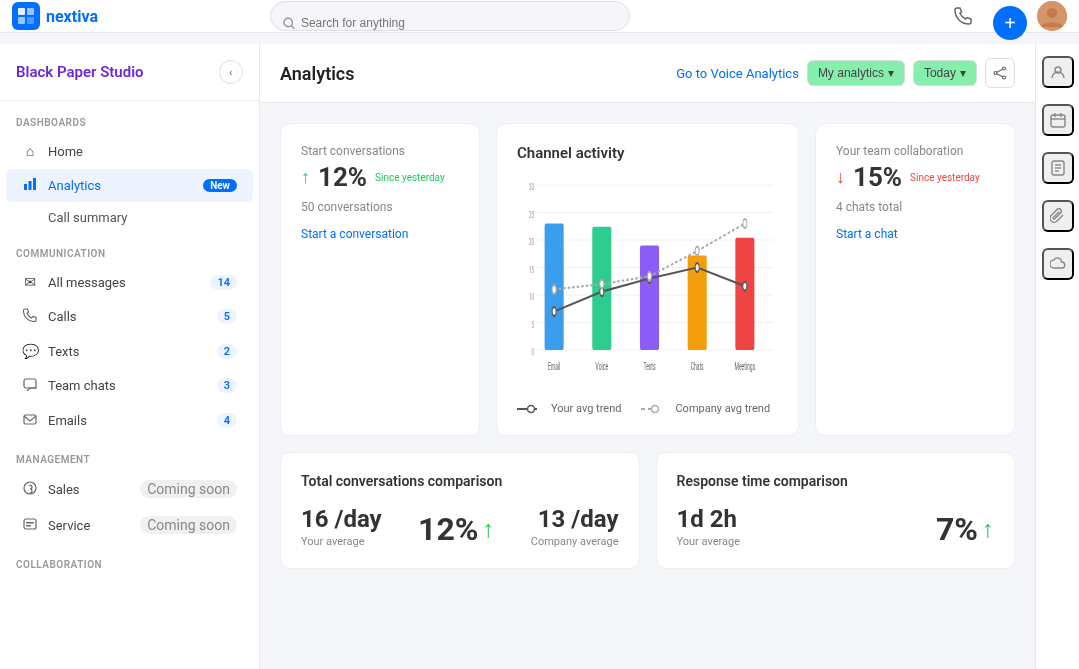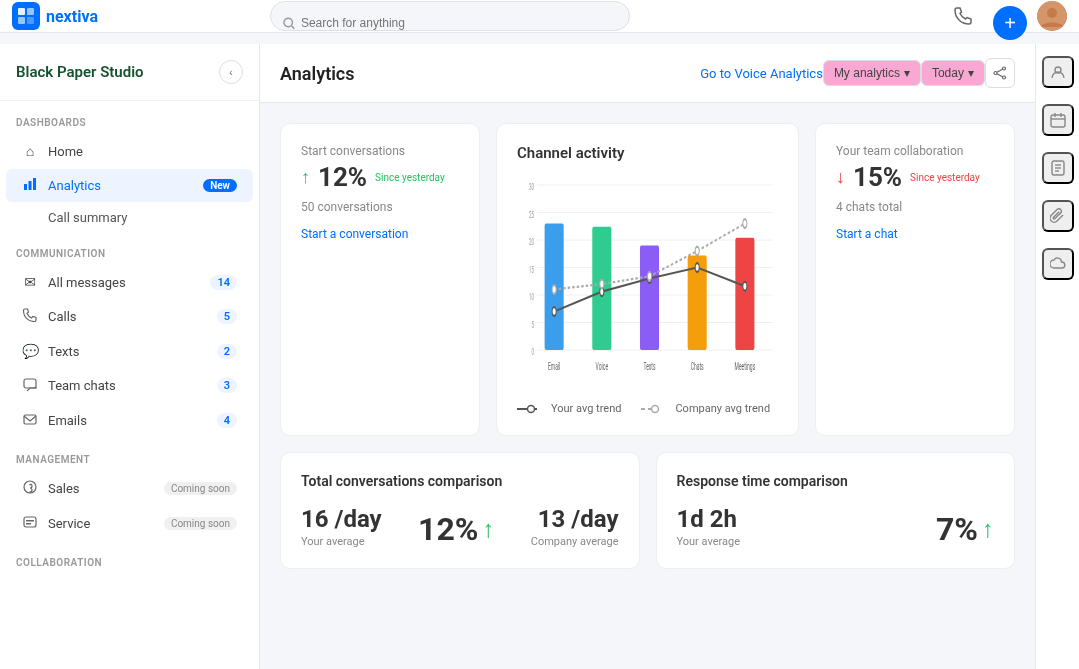--- a/index.html
+++ b/index.html
@@ -89,21 +89,21 @@
     .sidebar-header {
       padding: 16px;
       display: flex;
       align-items: center;
       justify-content: space-between;
       border-bottom: 1px solid #f0f0f0;
     }
     .sidebar-title {
       font-size: 15px;
       font-weight: 600;
-      color: #14532d;
+      color: #6d28d9;
     }
     .collapse-btn {
       width: 24px; height: 24px;
       border: 1px solid #ddd;
       border-radius: 50%;
       background: #fff;
       cursor: pointer;
       display: flex; align-items: center; justify-content: center;
       font-size: 10px;
       color: #666;
@@ -145,21 +145,21 @@
       padding: 1px 7px;
       font-size: 10px;
       font-weight: 600;
       margin-left: 4px;
     }
     .badge-soon {
       background: #f0f0f0;
       color: #888;
       border-radius: 10px;
       padding: 1px 7px;
-      font-size: 10px;
+      font-size: 14px;
     }
     .sub-item {
       padding-left: 42px;
       padding-top: 6px;
       padding-bottom: 6px;
       cursor: pointer;
       color: #555;
       font-size: 13px;
       margin: 1px 6px;
       border-radius: 6px;
@@ -175,26 +175,26 @@
     
     .page-header {
       display: flex;
       align-items: center;
       padding: 14px 20px;
       background: #fff;
       border-bottom: 1px solid #e8e8e8;
       gap: 12px;
     }
     .page-title { font-size: 18px; font-weight: 600; color: #222; }
-    .header-actions { display: flex; align-items: center; gap: 0; margin-left: auto; }
+    .header-actions { display: flex; align-items: center; gap: 8px; margin-left: auto; }
     .voice-link { color: #006FFF; font-size: 13px; cursor: pointer; text-decoration: none; }
     .dropdown-btn {
       display: flex; align-items: center; gap: 4px;
       border: 1px solid #ddd; border-radius: 6px;
-      padding: 5px 10px; background: #f9a8d4; cursor: pointer;
+      padding: 5px 10px; background: #86efac; cursor: pointer;
       font-size: 12px; color: #444;
     }
     .share-btn {
       width: 30px; height: 30px;
       border: 1px solid #ddd; border-radius: 6px;
       background: #fff; cursor: pointer;
       display: flex; align-items: center; justify-content: center;
       font-size: 14px; color: #666;
     }
     .add-btn {

